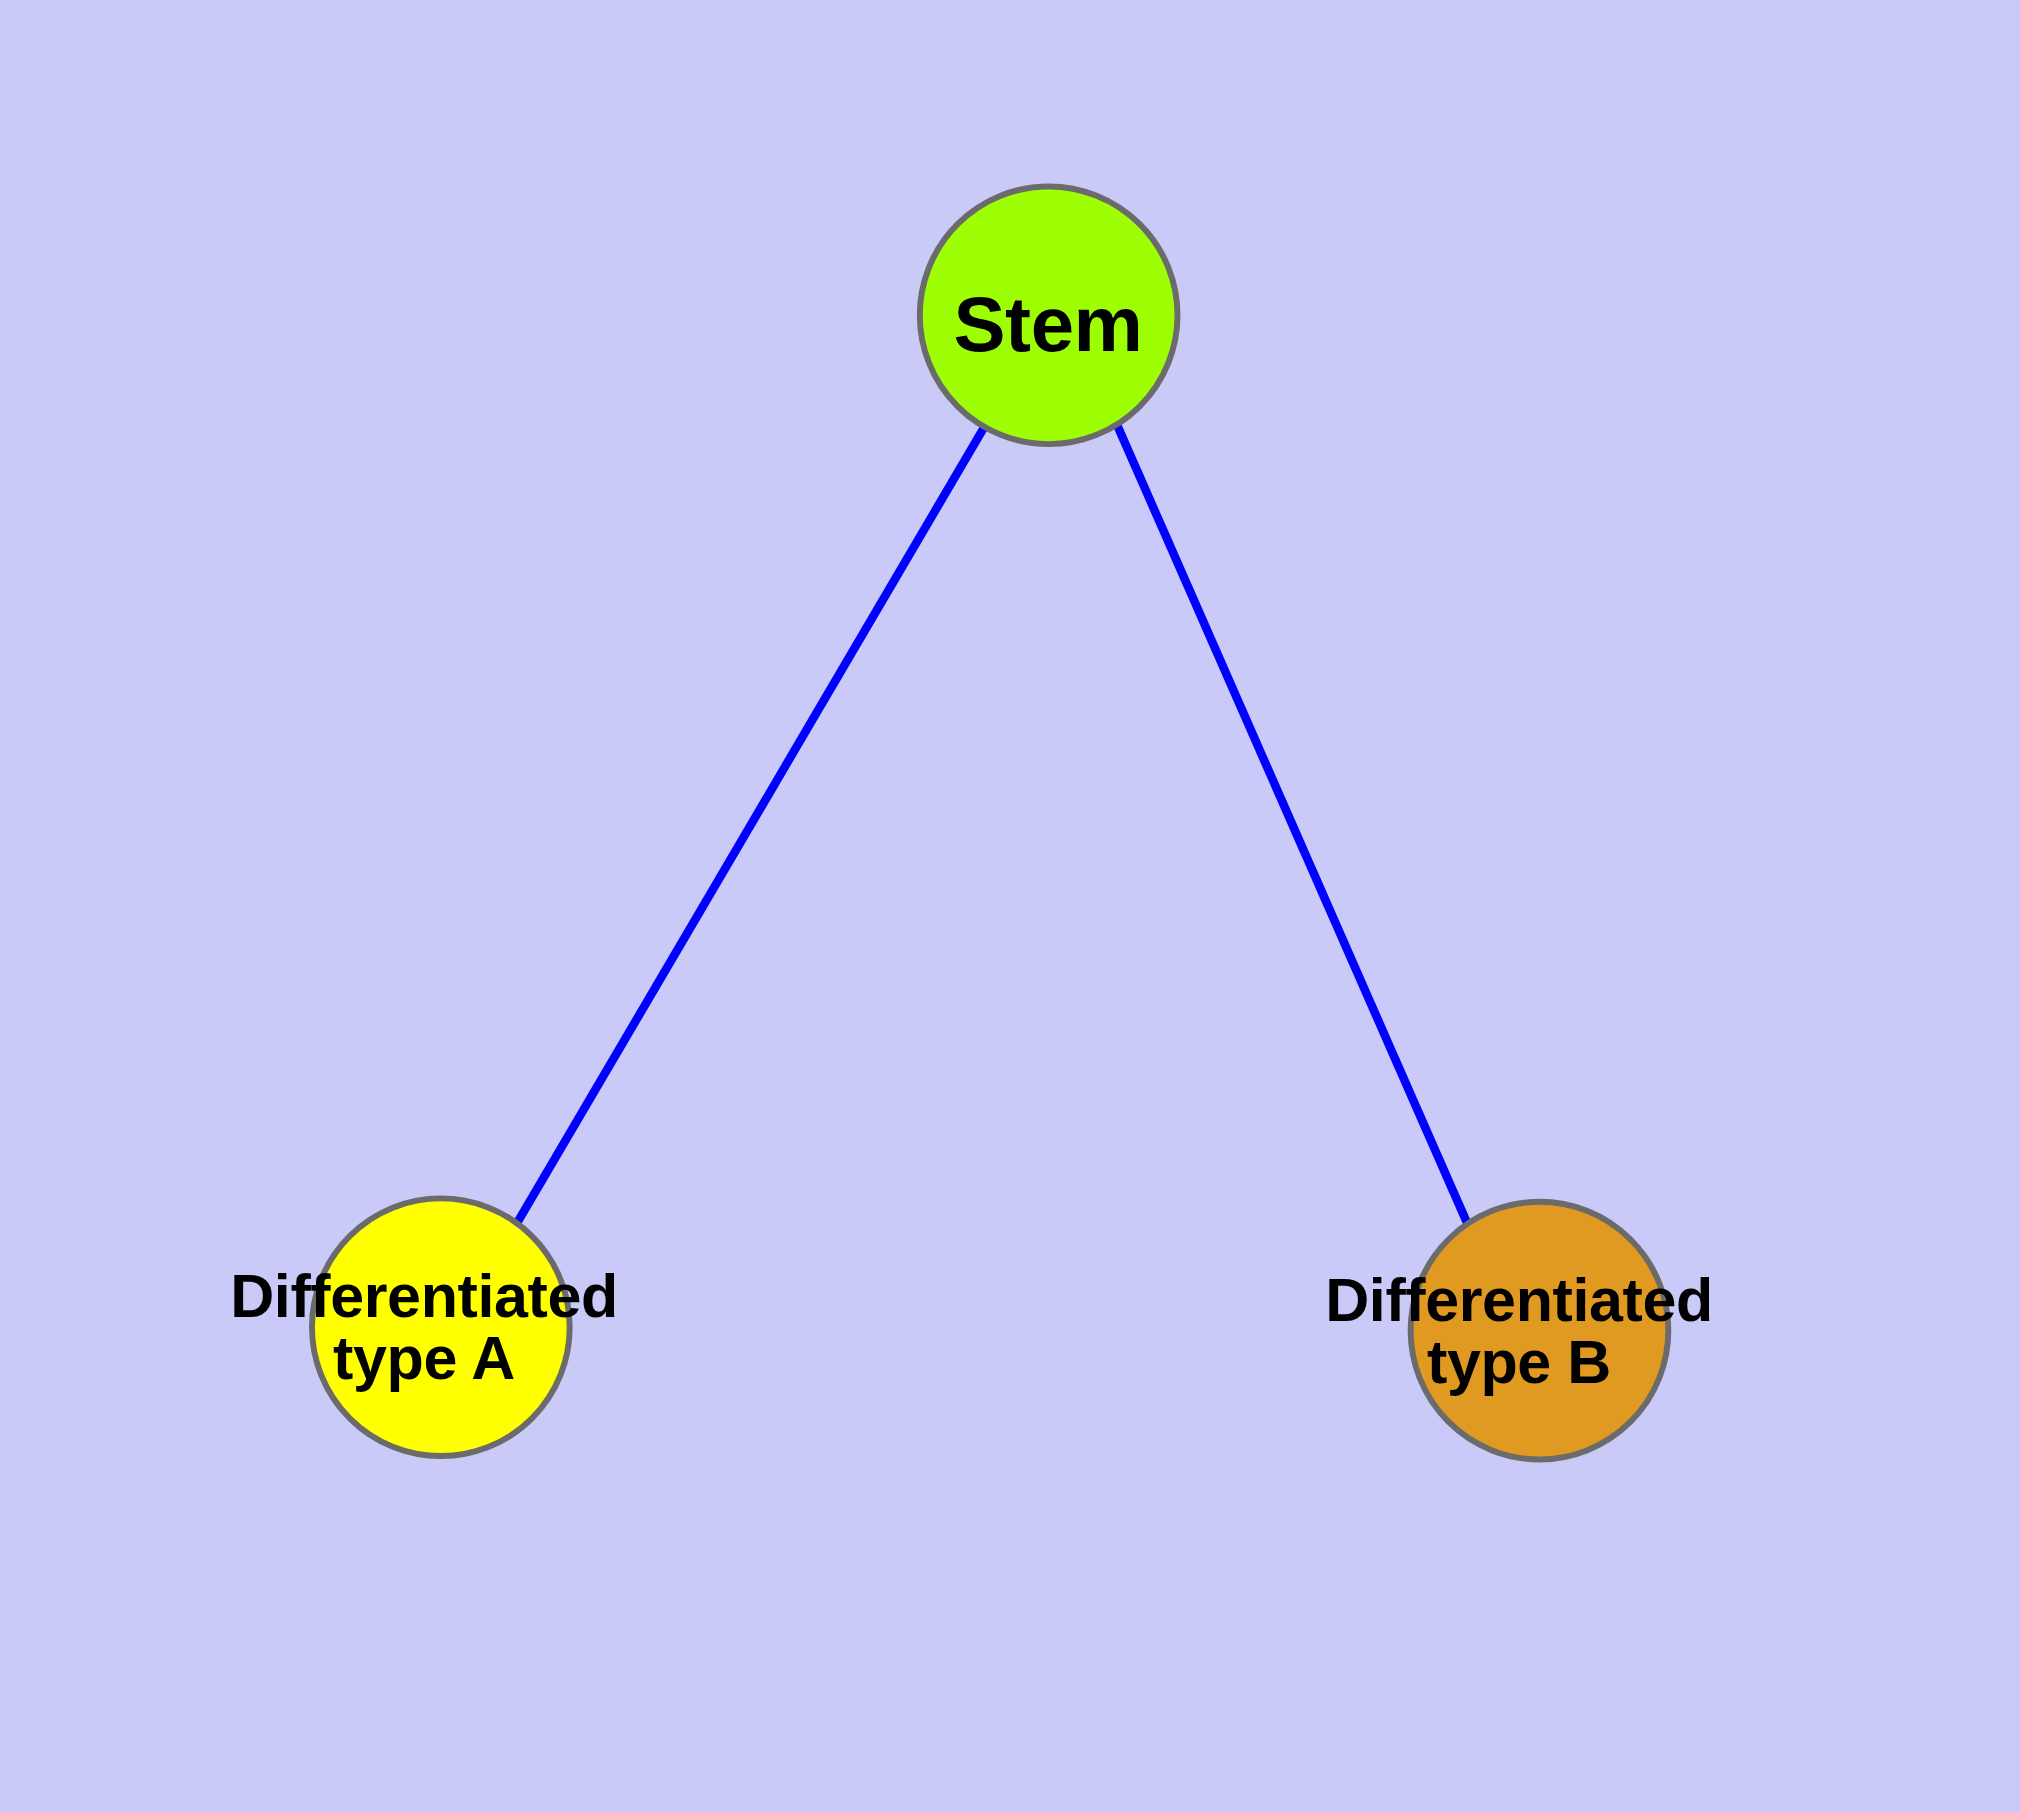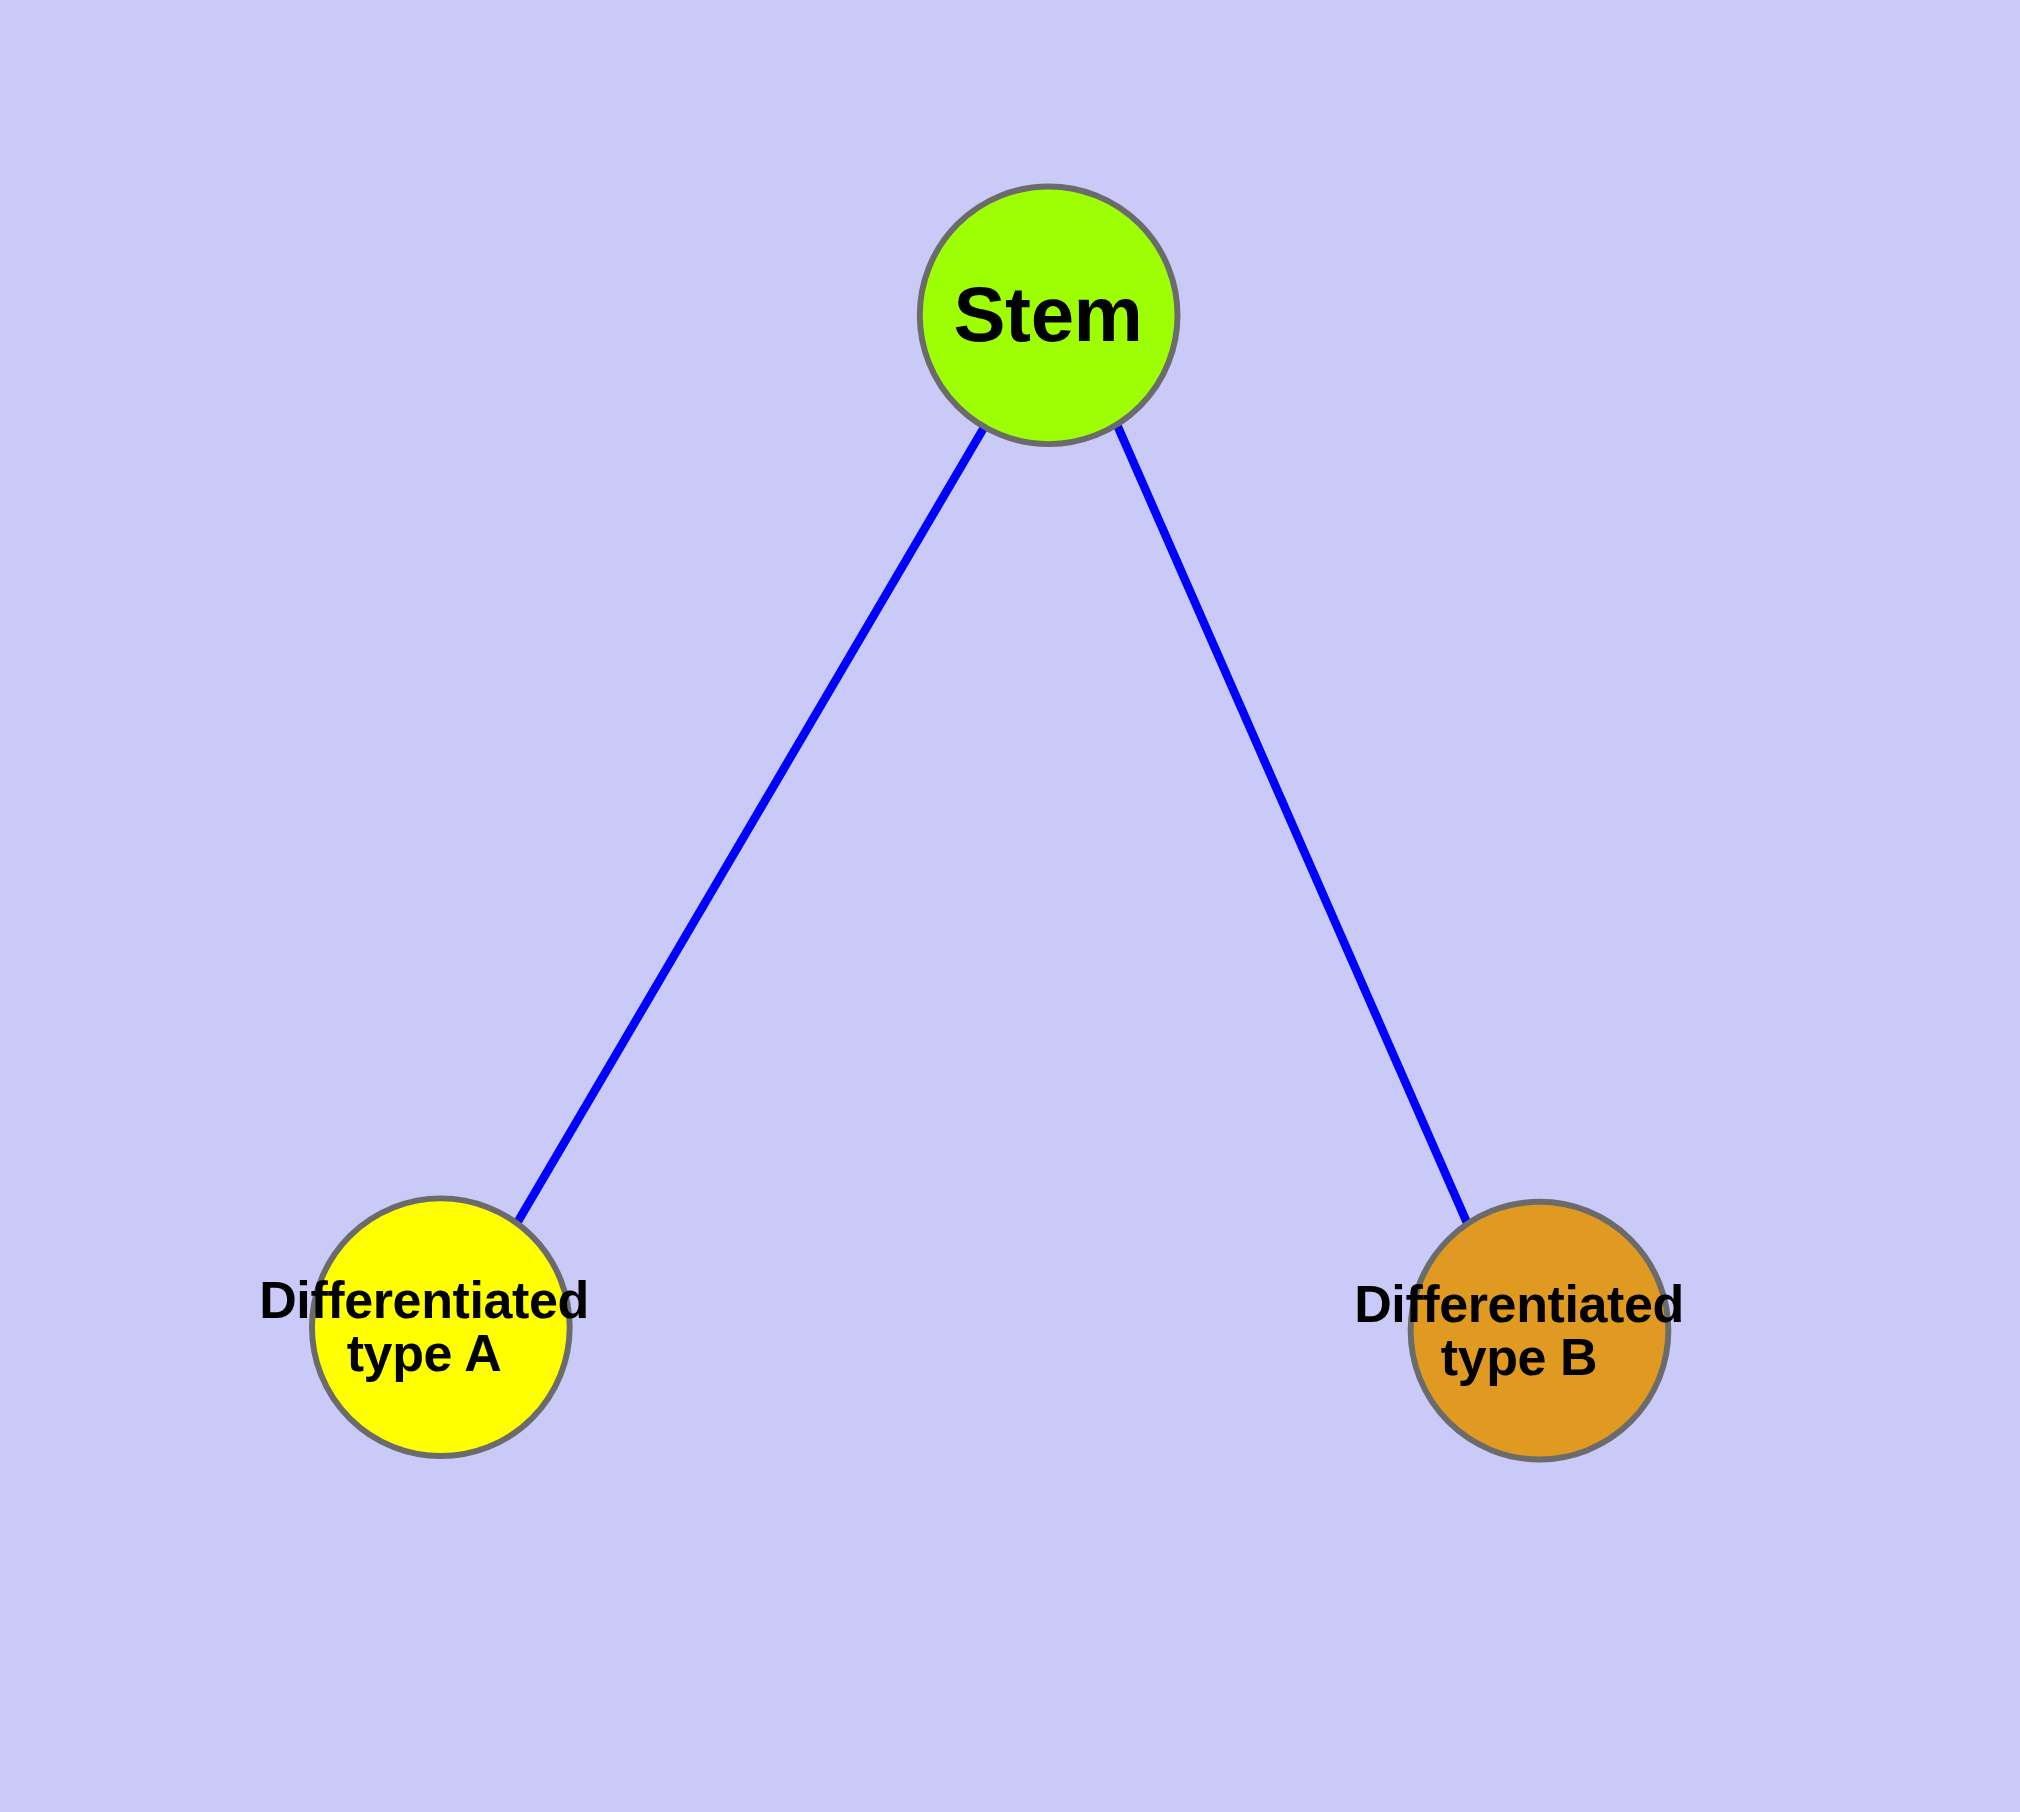--- a/index.html
+++ b/index.html
@@ -20,21 +20,21 @@
     left: 0;
     top: 0;
     width: 2021px;
     height: 1812px;
     display: block;
   }
   .node-label {
     position: absolute;
     font-family: "Liberation Sans", sans-serif;
     font-weight: bold;
-    font-size: 52px;
+    font-size: 61px;
     line-height: 1.02;
     color: #000000;
     text-align: center;
     white-space: pre;
     transform: translate(-50%, -50%);
     pointer-events: none;
     letter-spacing: -0.4px;
   }
   .node-label.single {
     font-size: 78px;
@@ -51,21 +51,21 @@
         <line x1="1318" y1="502" x2="1731" y2="1444" stroke="#0000ff" stroke-width="10" stroke-linecap="butt"></line>
       </g>
     <g id="nodes-layer">
         <circle cx="1237" cy="372" r="152" fill="#9eff04" stroke="#6b6b6b" stroke-width="7"></circle>
         <circle cx="520" cy="1566" r="152" fill="#ffff00" stroke="#6b6b6b" stroke-width="7"></circle>
         <circle cx="1816" cy="1570" r="152" fill="#e09a22" stroke="#6b6b6b" stroke-width="7"></circle>
       </g>
   </svg>
 
   <div id="labels-layer">
-      <div class="node-label single" style="left: 1048px; top: 315px; text-align: right;">Stem</div>
+      <div class="node-label single" style="left: 1048px; top: 325px; text-align: right;">Stem</div>
       <div class="node-label" style="left: 424px; top: 1327px;">Differentiated
 type A</div>
       <div class="node-label" style="left: 1519px; top: 1331px;">Differentiated
 type B</div>
     </div>
 
 </div>
 
 
 </body></html>

